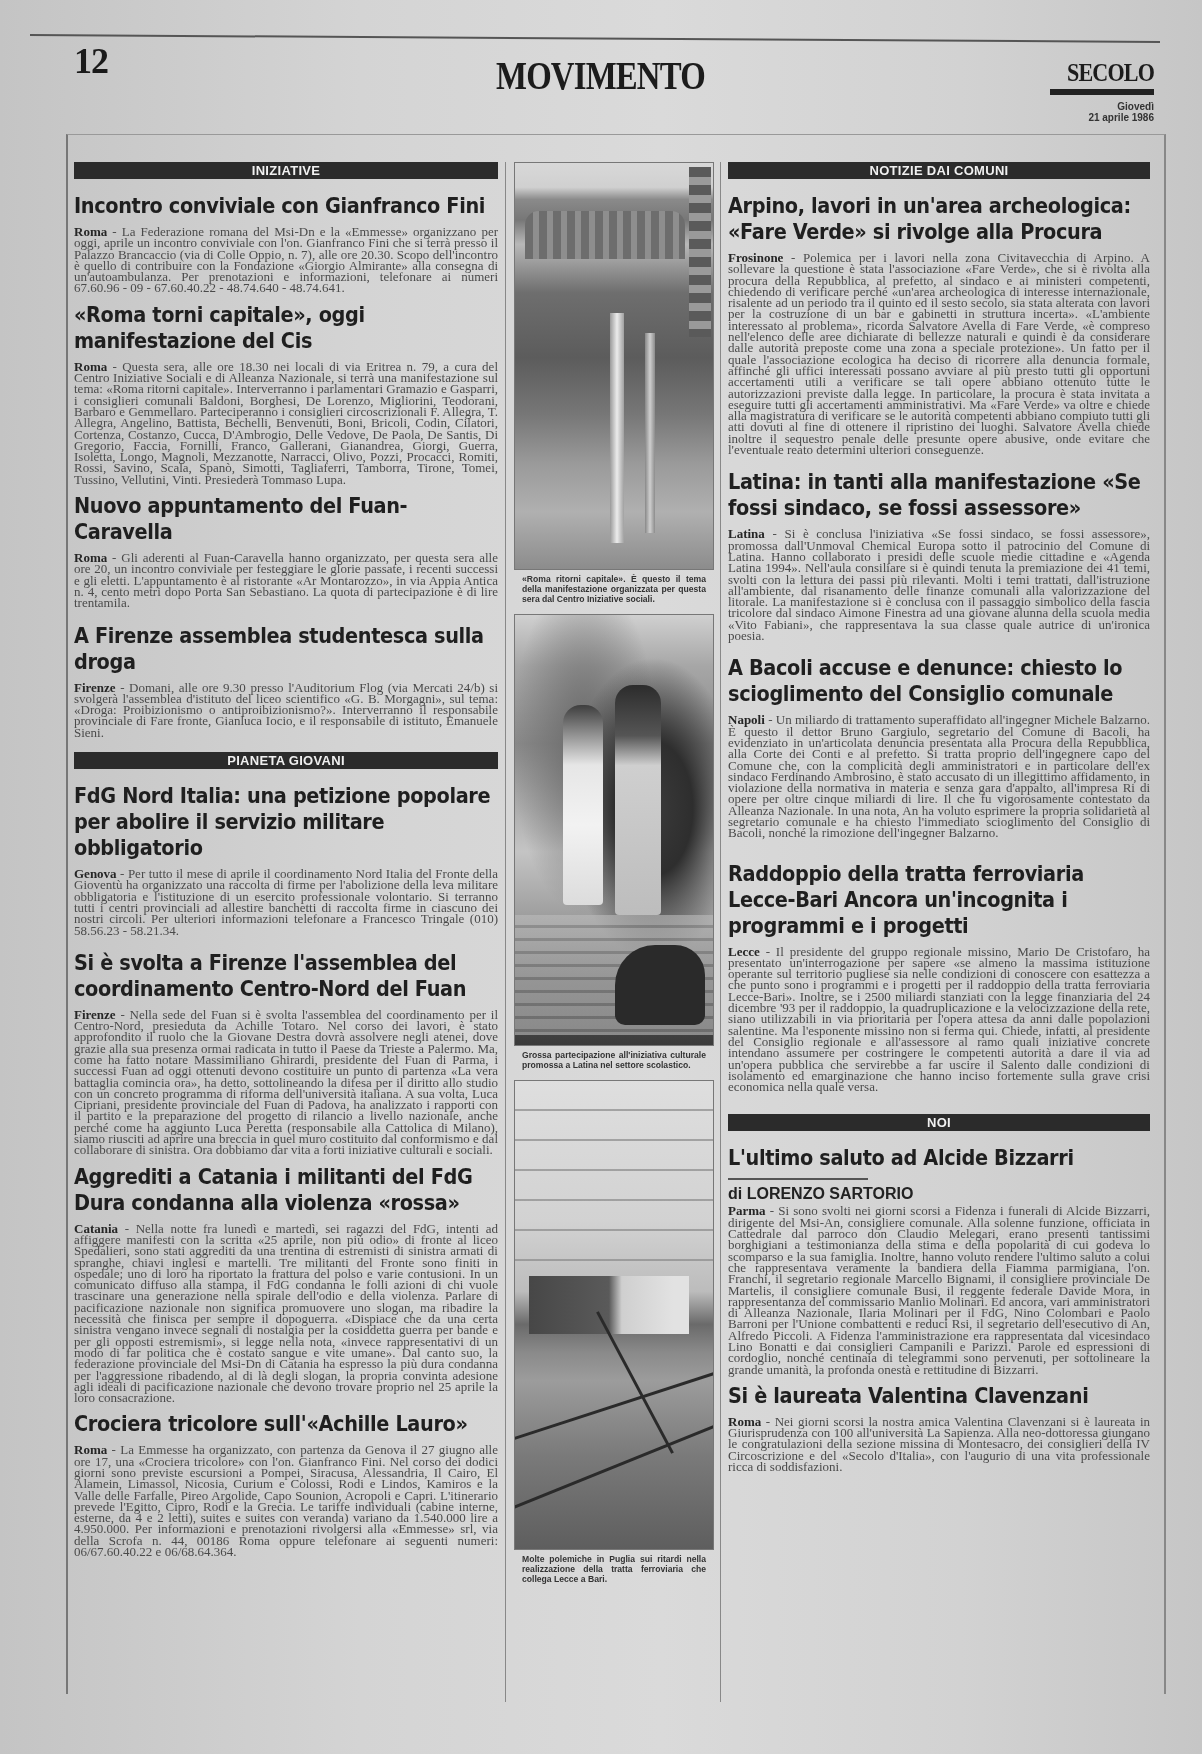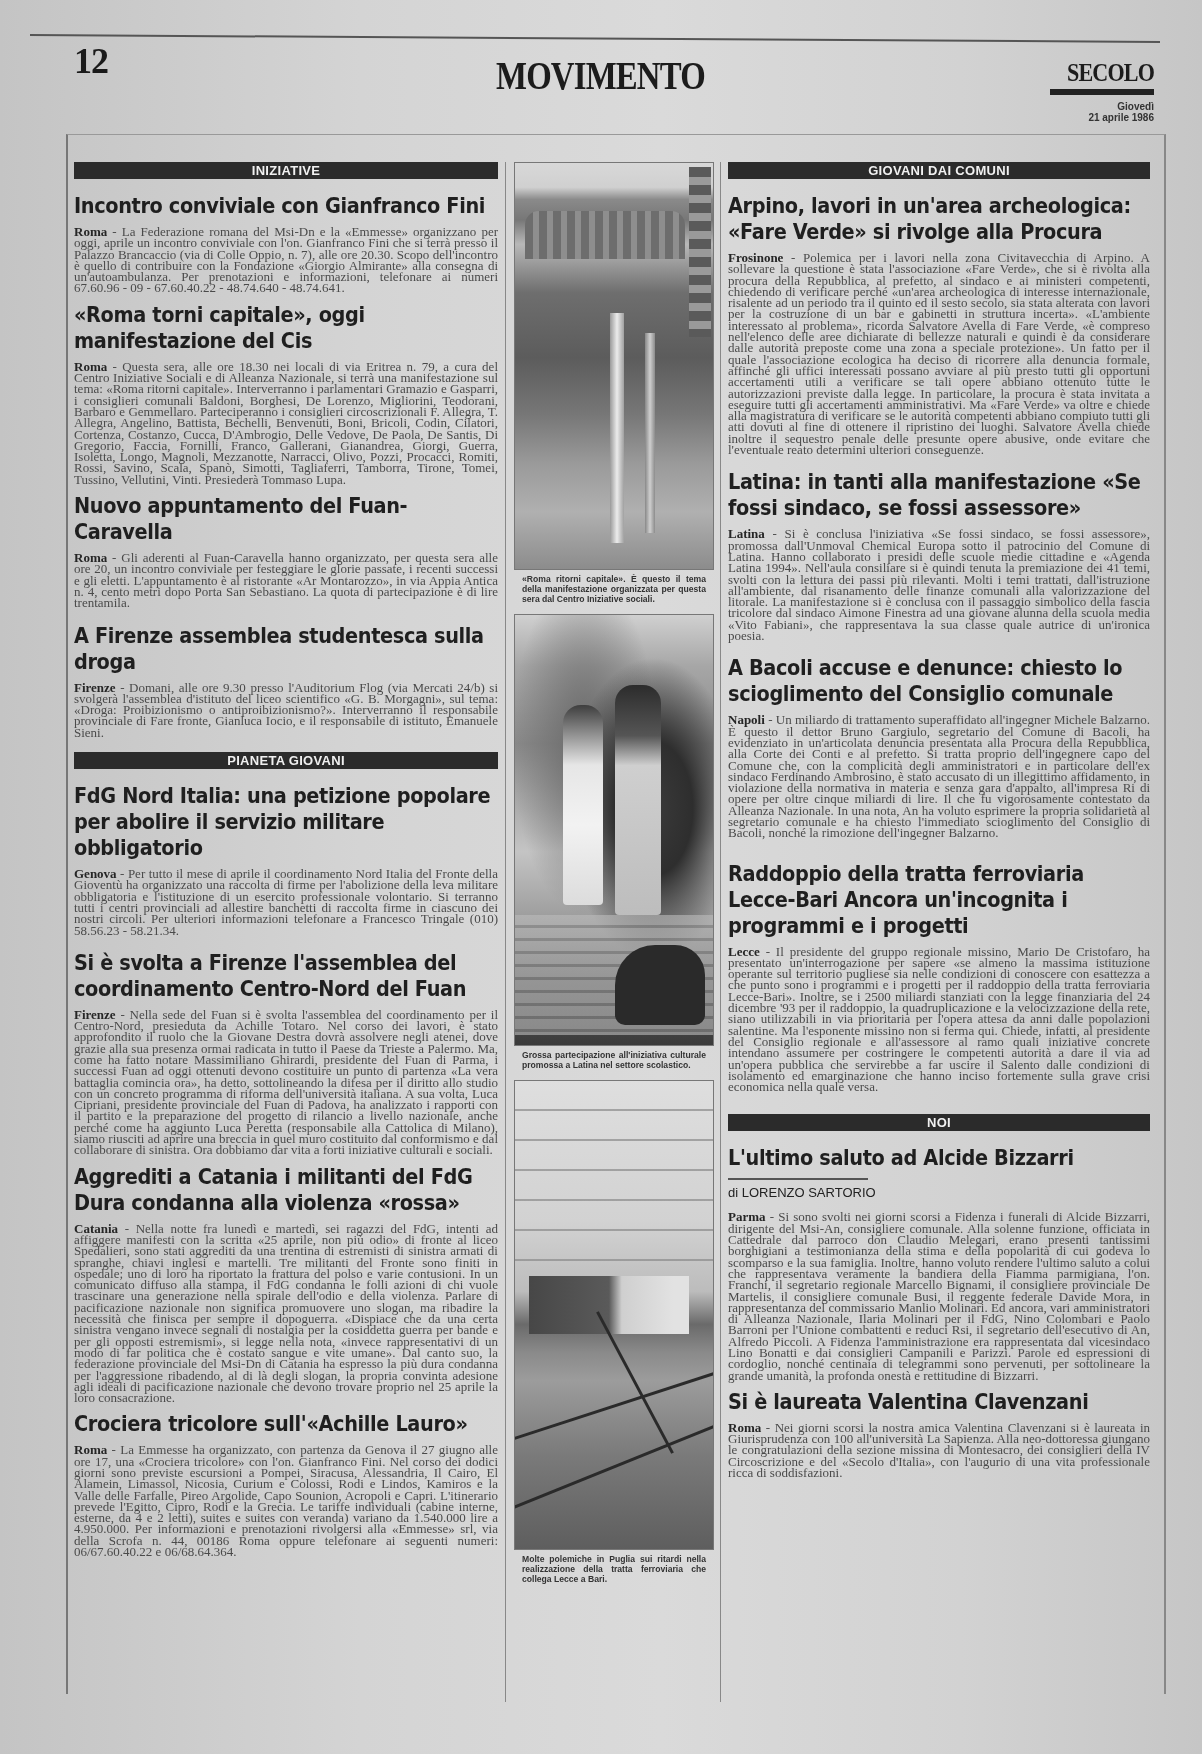--- a/index.html
+++ b/index.html
@@ -40,21 +40,21 @@
     transform: scaleX(0.92); transform-origin: left; width: 108%;
     margin-bottom: 7px;
   }
   .body {
     font-family: "Liberation Serif", serif; font-size: 13px; line-height: 11.3px;
     color: #4a4a4a; text-align: justify; margin-bottom: 8px;
     filter: blur(0.35px);
   }
   .dateline { font-weight: bold; color: #262626; }
   .byline-rule { width: 140px; height: 2px; background: #555; margin: 6px 0 5px; }
-  .byline { font-family: "Liberation Sans", sans-serif; font-weight: normal; font-size: 13px; color: #222; margin-bottom: 11px; }
+  .byline { font-family: "Liberation Sans", sans-serif; font-weight: bold; font-size: 16px; color: #222; margin-bottom: 2px; }
   .spacer-s { height: 6px; }
   .spacer-m { height: 14px; }
 
   .photo { width: 200px; border: 1px solid #777; position: relative; overflow: hidden; }
   .photo-forum { height: 408px; background:
       linear-gradient(180deg, #d8d8d8 0%, #d0d0d0 6%, #8a8a8a 9%, #777 14%, #b8b8b8 20%, #6e6e6e 32%, #5c5c5c 48%, #777 62%, #9a9a9a 74%, #b0b0b0 86%, #8c8c8c 100%); }
   .photo-forum .column1 { position: absolute; left: 95px; top: 150px; width: 14px; height: 230px; background: linear-gradient(90deg,#9a9a9a,#ececec,#a0a0a0); }
   .photo-forum .column2 { position: absolute; left: 130px; top: 170px; width: 10px; height: 200px; background: linear-gradient(90deg,#888,#cfcfcf,#8c8c8c); }
   .photo-forum .colosseum { position: absolute; left: 10px; top: 48px; width: 160px; height: 48px; background: repeating-linear-gradient(90deg,#6d6d6d 0 8px,#8e8e8e 8px 14px); border-radius: 14px 14px 0 0; }
   .photo-forum .tower { position: absolute; right: 2px; top: 4px; width: 22px; height: 170px; background: repeating-linear-gradient(180deg,#5a5a5a 0 10px,#9a9a9a 10px 18px); }
@@ -172,21 +172,21 @@
       <div class="wires"></div>
       <div class="train"></div>
       <div class="track1"></div>
       <div class="track2"></div>
       <div class="track3"></div>
     </div>
     <p class="caption">Molte polemiche in Puglia sui ritardi nella realizzazione della tratta ferroviaria che collega Lecce a Bari.</p>
   </div>
 
   <div class="col col-right">
-    <div class="rubric">GIOVANI DAI COMUNI</div>
+    <div class="rubric">NOTIZIE DAI COMUNI</div>
 
     <article>
       <h2 class="headline">Arpino, lavori in un'area archeologica: «Fare Verde» si rivolge alla Procura</h2>
       <p class="body"><span class="dateline">Frosinone</span><span> - Polemica per i lavori nella zona Civitavecchia di Arpino. A sollevare la questione è stata l'associazione «Fare Verde», che si è rivolta alla procura della Repubblica, al prefetto, al sindaco e ai ministeri competenti, chiedendo di verificare perché «un'area archeologica di interesse internazionale, risalente ad un periodo tra il quinto ed il sesto secolo, sia stata alterata con lavori per la costruzione di un bar e gabinetti in struttura incerta». «L'ambiente interessato al problema», ricorda Salvatore Avella di Fare Verde, «è compreso nell'elenco delle aree dichiarate di bellezze naturali e quindi è da considerare dalle autorità preposte come una zona a speciale protezione». Un fatto per il quale l'associazione ecologica ha deciso di ricorrere alla denuncia formale, affinché gli uffici interessati possano avviare al più presto tutti gli opportuni accertamenti utili a verificare se tali opere abbiano ottenuto tutte le autorizzazioni previste dalla legge. In particolare, la procura è stata invitata a eseguire tutti gli accertamenti amministrativi. Ma «Fare Verde» va oltre e chiede alla magistratura di verificare se le autorità competenti abbiano compiuto tutti gli atti dovuti al fine di ottenere il ripristino dei luoghi. Salvatore Avella chiede inoltre il sequestro penale delle presunte opere abusive, onde evitare che l'eventuale reato determini ulteriori conseguenze.</span></p>
     </article>
 
     <div class="spacer-s"></div>
     <article>
       <h2 class="headline">Latina: in tanti alla manifestazione «Se fossi sindaco, se fossi assessore»</h2>
       <p class="body"><span class="dateline">Latina</span><span> - Si è conclusa l'iniziativa «Se fossi sindaco, se fossi assessore», promossa dall'Unmoval Chemical Europa sotto il patrocinio del Comune di Latina. Hanno collaborato i presidi delle scuole medie cittadine e «Agenda Latina 1994». Nell'aula consiliare si è quindi tenuta la premiazione dei 41 temi, svolti con la lettura dei passi più rilevanti. Molti i temi trattati, dall'istruzione all'ambiente, dal risanamento delle finanze comunali alla valorizzazione del litorale. La manifestazione si è conclusa con il passaggio simbolico della fascia tricolore dal sindaco Aimone Finestra ad una giovane alunna della scuola media «Vito Fabiani», che rappresentava la sua classe quale autrice di un'ironica poesia.</span></p>

